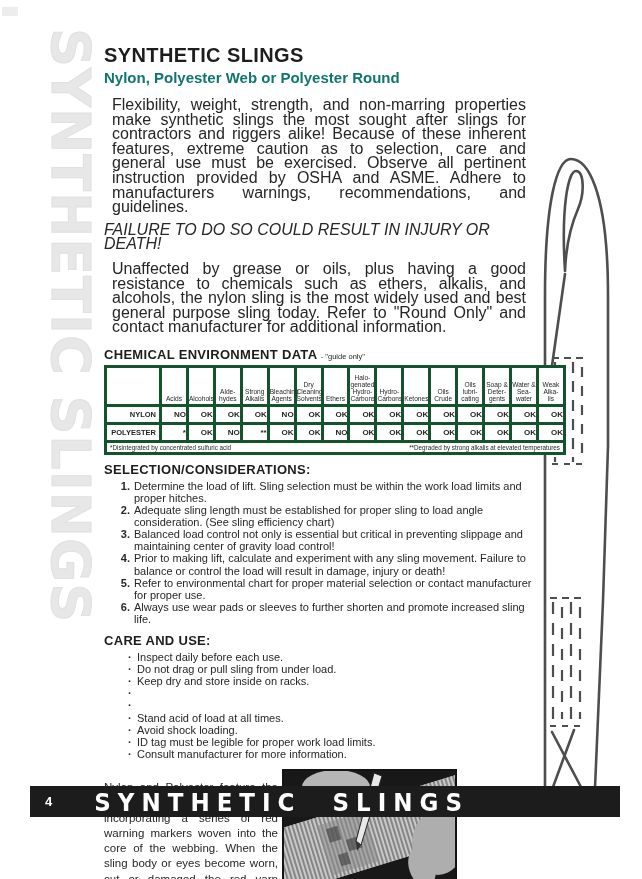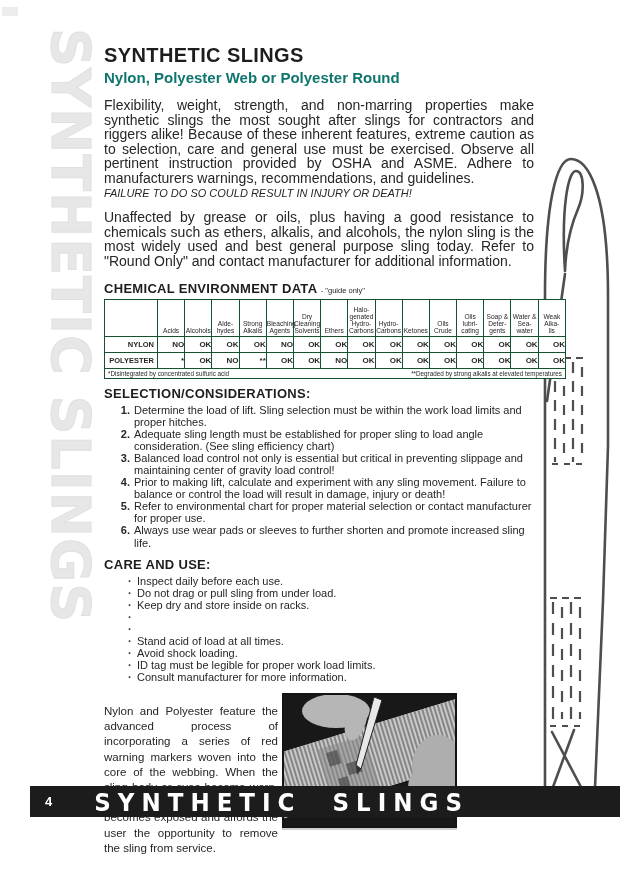--- a/index.html
+++ b/index.html
@@ -19,32 +19,32 @@
     -webkit-text-stroke:1px #e0e0e0;
   }
 
   
   .sling { position:absolute; left:524px; top:146px; width:118px; height:674px; z-index:1; }
 
   
   .content { position:absolute; left:104px; top:44px; width:430px; z-index:3; }
   h1.title { margin:0; font-size:20px; letter-spacing:0.4px; color:#1d1d1d; }
   h2.subtitle { margin:2px 0 12px 0; font-size:15px; color:#0f766e; }
-  p.body { margin:0; font-size:14px; line-height:14.6px; text-align:justify; }
-  p.warning { margin:0 0 10px 0; font-size:11px; line-height:14.6px; font-style:italic; }
+  p.body { margin:8px; font-size:16px; line-height:14.6px; text-align:justify; }
+  p.warning { margin:0 0 10px 0; font-size:16px; line-height:14.6px; font-style:italic; }
   p.p2 { margin-bottom:12px; }
   h3.section { margin:0 0 3px 0; font-size:13px; letter-spacing:0.3px; color:#1d1d1d; }
   h3 .note { font-size:7.5px; font-weight:normal; letter-spacing:0; }
 
   
   table.chem {
     width:462px; border-collapse:collapse; table-layout:fixed;
     margin:2px 0 7px 0; background:#ffffff;
   }
-  table.chem th, table.chem td { border:1px solid #14532d; }
+  table.chem th, table.chem td { border:3px solid #14532d; }
   table.chem thead th {
     font-size:6.6px; font-weight:normal; text-align:center; vertical-align:bottom;
     padding:2px 0 2px 0; line-height:7px; white-space:pre-line; height:32px;
   }
   table.chem thead th.corner { width:52px; }
   table.chem tbody th { font-size:7.5px; text-align:right; padding:2px 3px 2px 0; font-weight:bold; }
   table.chem tbody td { font-size:8px; font-weight:bold; text-align:right; padding:3px 0; }
   table.chem tfoot td { padding:1px 3px; }
   .footnotes { display:flex; justify-content:space-between; font-size:6.3px; }
 

